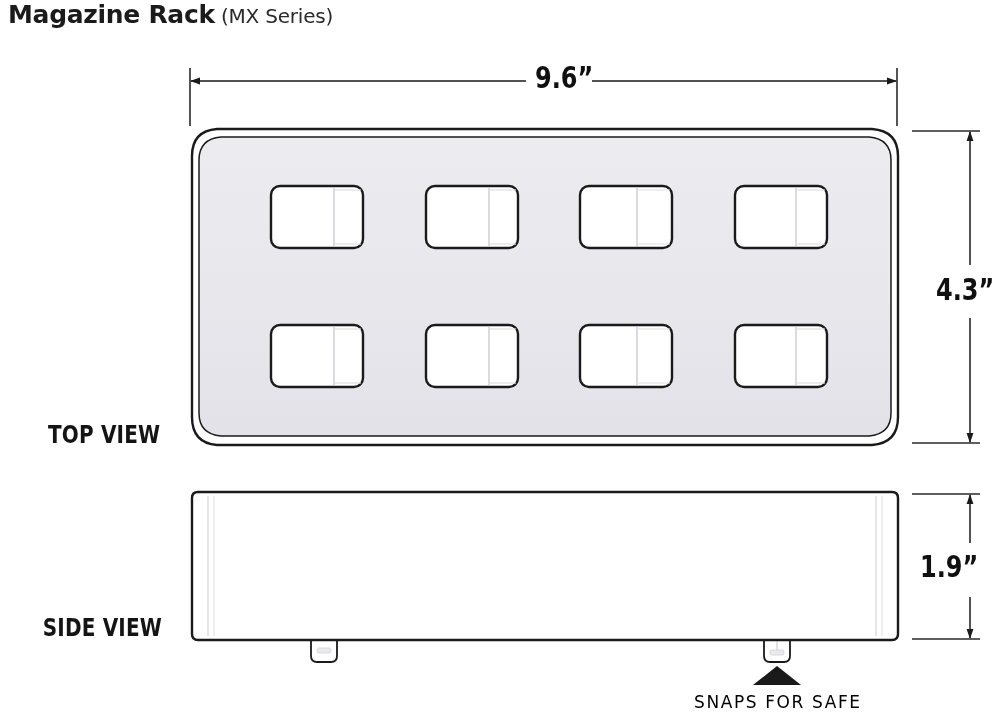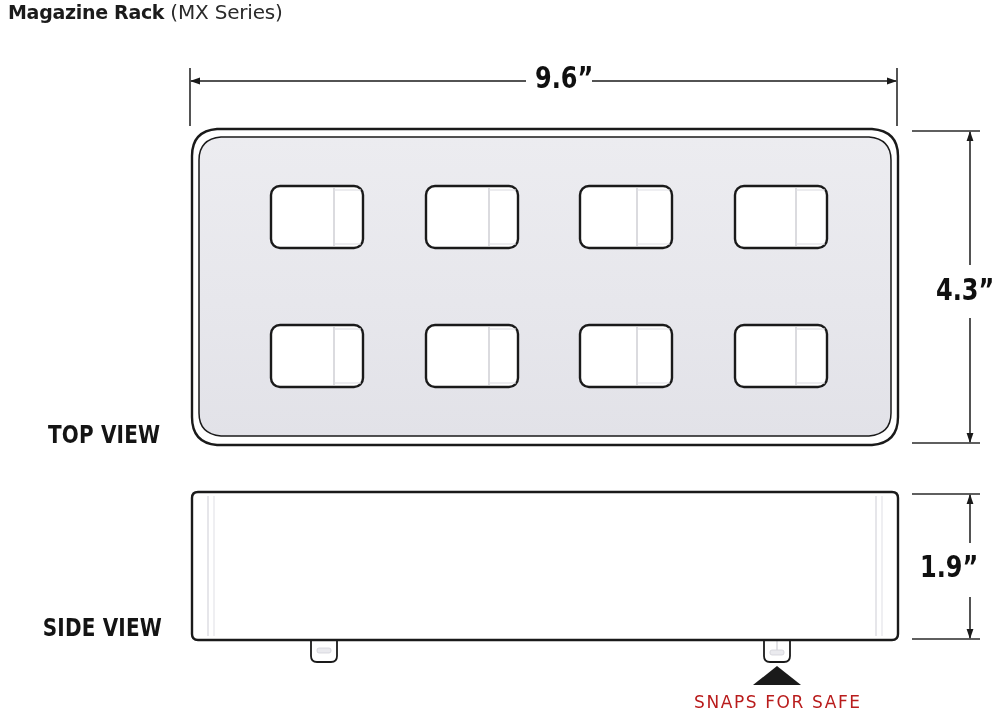--- a/index.html
+++ b/index.html
@@ -20,21 +20,21 @@
   #title-block {
     position: absolute;
     left: 8px;
     top: 2px;
     white-space: nowrap;
     line-height: 1;
   }
   #title-main {
     font-family: "DejaVu Sans", sans-serif;
     font-weight: bold;
-    font-size: 19px;
+    font-size: 25px;
     letter-spacing: -0.3px;
     color: #1b1b1b;
   }
   #title-sub {
     font-family: "DejaVu Sans", sans-serif;
     font-weight: normal;
     font-size: 20px;
     letter-spacing: -0.2px;
     color: #2a2a2a;
   }
@@ -72,21 +72,21 @@
 
   
   #snaps-caption {
     position: absolute;
     left: 694px;
     top: 692px;
     font-family: "DejaVu Sans", sans-serif;
     font-weight: normal;
     font-size: 17px;
     letter-spacing: 1.6px;
-    color: #b91c1c;
+    color: #000000;
     white-space: nowrap;
   }
 
   
   #drawing {
     position: absolute;
     left: 0;
     top: 0;
     width: 1000px;
     height: 717px;

